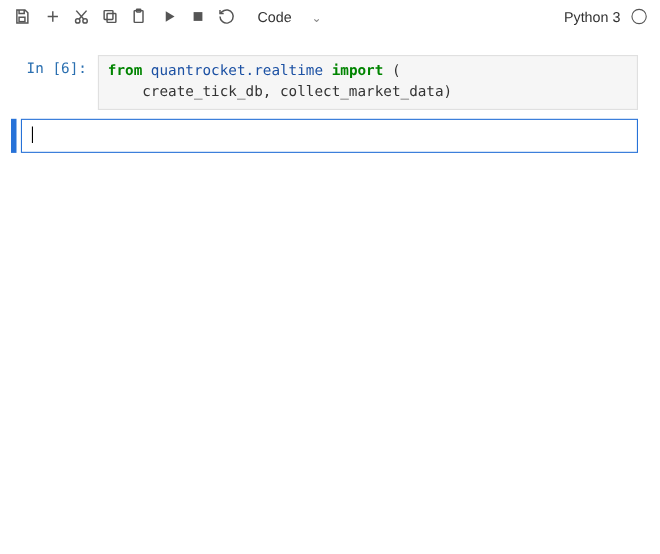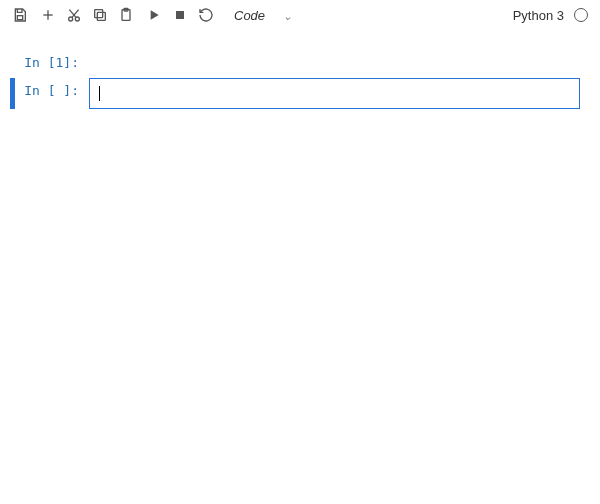--- a/index.html
+++ b/index.html
@@ -35,21 +35,20 @@
   }
   .mode-select {
     margin-left: 8px;
     display: flex;
     align-items: flex-end;
     gap: 18px;
     color: #333;
     font-size: 13px;
     cursor: pointer;
     padding: 0 6px;
-    font-style: italic;
   }
   .chev { color: #888; font-size: 11px; }
   .spacer { flex: 1; }
   .kernel {
     display: flex;
     gap: 10px;
     color: #333;
     font-size: 13px;
     padding-right: 4px;
   }
@@ -177,24 +176,27 @@
   <div class="kernel">
     <span>Python 3</span>
     <span class="kernel-circle"></span>
   </div>
 </div>
 
 <div class="nb-area">
 
   <div class="cell">
     <div class="cell-bar"></div>
-    <div class="prompt">In [1]:</div>
+    <div class="prompt">In [6]:</div>
+    <div class="cell-body">
+      <div class="code-box"><span class="kw-from">from</span> <span class="mod-path">quantrocket.realtime</span> <span class="kw-import">import</span><span> (</span>
+<span>    create_tick_db, collect_market_data)</span></div>
+    </div>
   </div>
 
   <div class="cell active">
     <div class="cell-bar"></div>
-    <div class="prompt">In [ ]:</div>
     <div class="cell-body">
       <div class="code-box active"><span class="cursor"></span></div>
     </div>
   </div>
 
 </div>
 
 </body></html>

